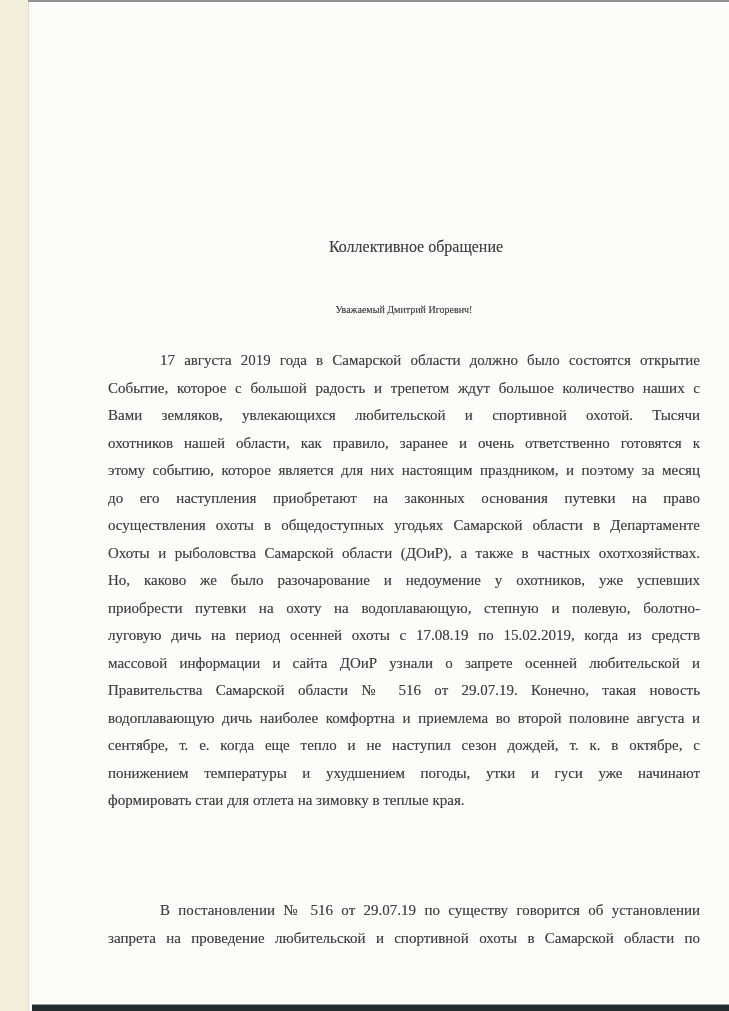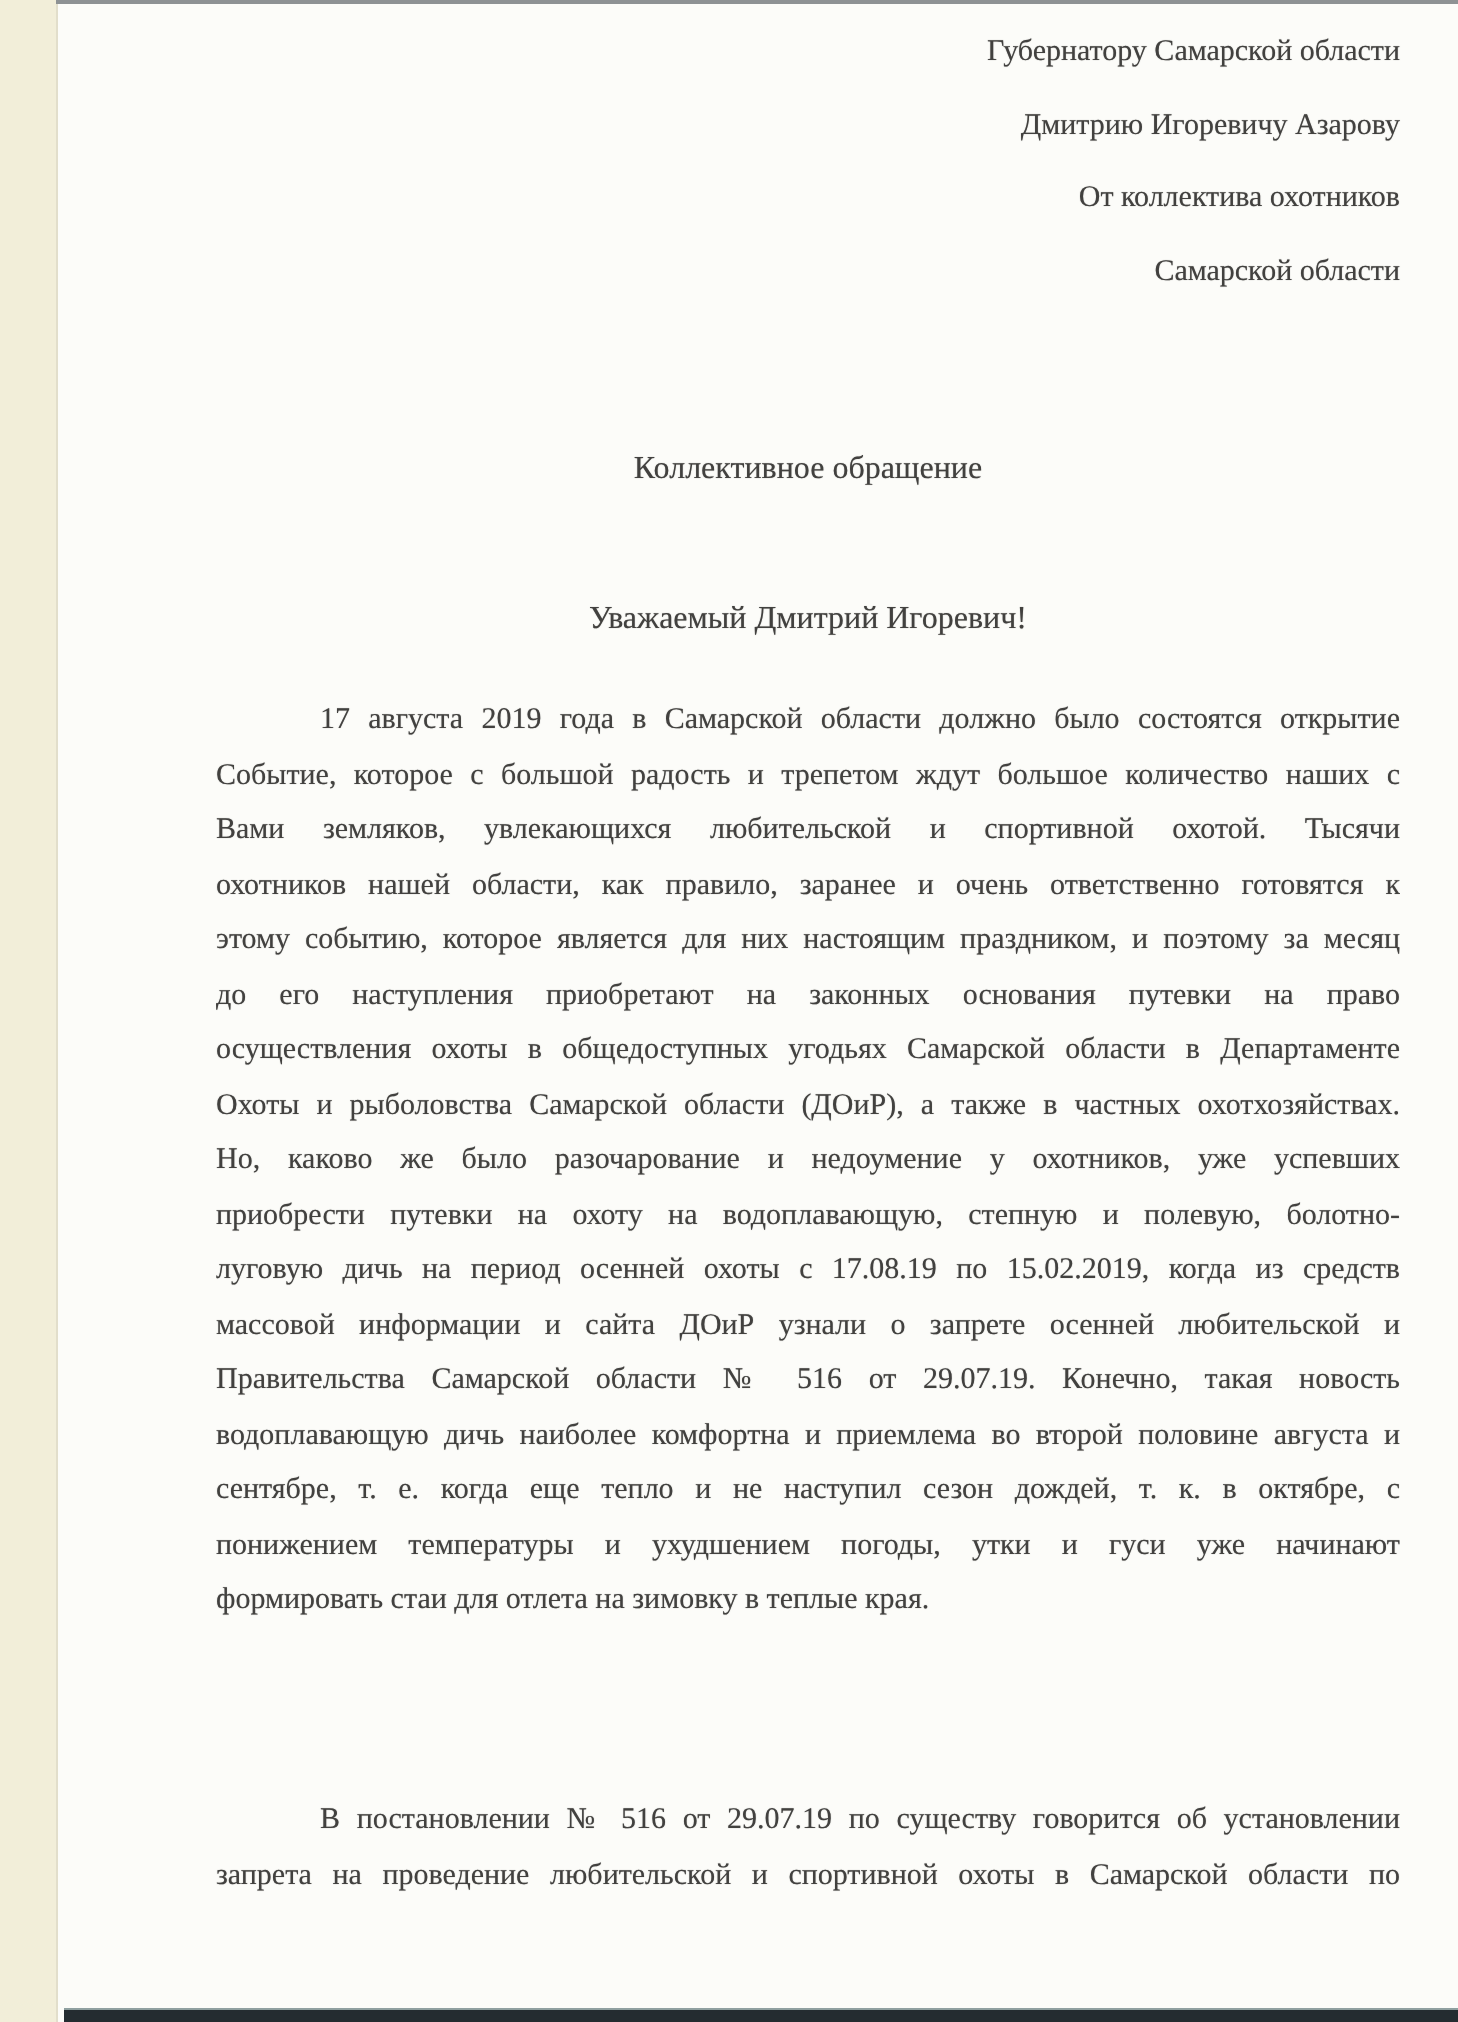--- a/index.html
+++ b/index.html
@@ -43,32 +43,32 @@
     top: 8px; left: 108px;
     width: 592px;
     text-align: right;
     font-size: 15px;
     line-height: 36.5px;
   }
   .doc-title {
     position: absolute;
     top: 221px; left: 108px;
     width: 592px;
-    margin: 0;
+    margin: 12px;
     text-align: center;
     font-size: 16px;
     font-weight: normal;
     line-height: 27.5px;
   }
   .salutation {
     position: absolute;
     top: 296px; left: 108px;
     width: 592px;
     text-align: center;
-    font-size: 16px;
+    font-size: 10px;
     line-height: 27.5px;
   }
   .para {
     position: absolute;
     left: 108px;
     width: 592px;
     font-size: 15px;
     line-height: 27.5px;
   }
   .para1 { top: 329px; }
@@ -88,26 +88,20 @@
 </style>
 </head>
 <body>
 
 <div class="page">
 
   <div class="edge-left"></div>
   <div class="edge-top"></div>
   <div class="edge-bottom"></div>
 
-  <div class="addressee">
-    <div>Губернатору Самарской области</div>
-    <div>Дмитрию Игоревичу Азарову</div>
-    <div>От коллектива охотников</div>
-    <div>Самарской области</div>
-  </div>
 
   <h1 class="doc-title">Коллективное обращение</h1>
 
   <div class="salutation">Уважаемый Дмитрий Игоревич!</div>
 
   <div class="para para1">
     <div class="line indent">17 августа 2019 года в Самарской области должно было состоятся открытие</div>
     <div class="line">Событие, которое с большой радость и трепетом ждут большое количество наших с</div>
     <div class="line">Вами земляков, увлекающихся любительской и спортивной охотой. Тысячи</div>
     <div class="line">охотников нашей области, как правило, заранее и очень ответственно готовятся к</div>

